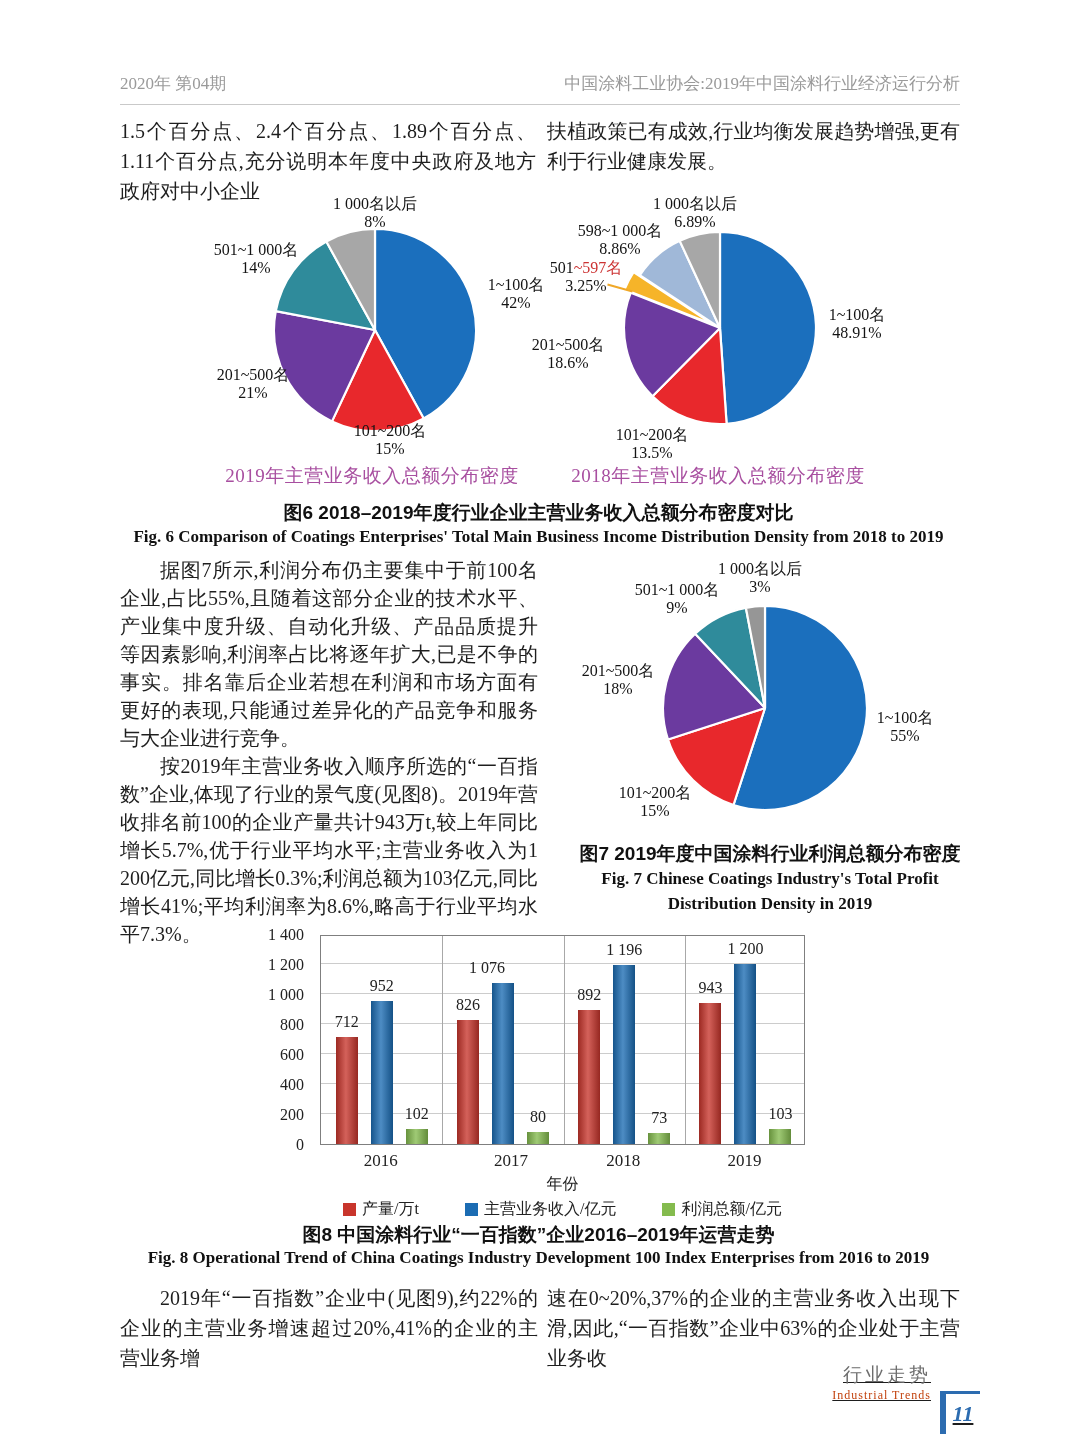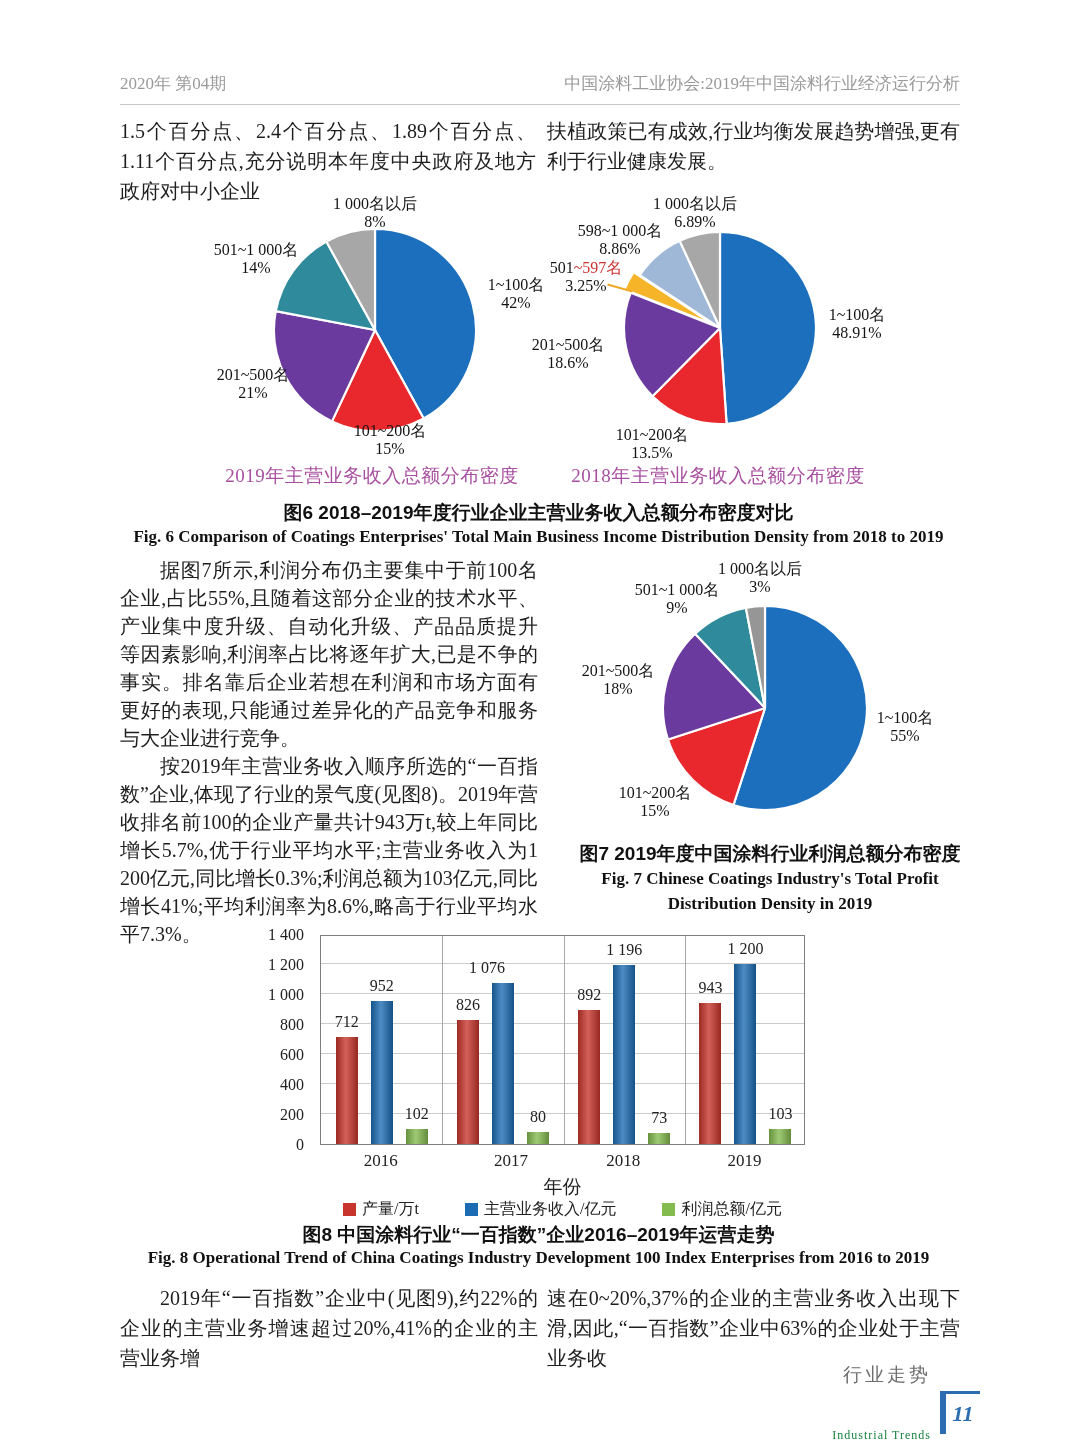--- a/index.html
+++ b/index.html
@@ -50,32 +50,32 @@
 
   #bar-area { position:absolute; left:255px; top:925px; width:570px; height:292px; font-size:16px; color:#222; }
   #bar-plot { position:absolute; left:65px; top:10px; width:485px; height:210px; border:1px solid #7f7f7f; }
   .gridline { position:absolute; left:0; right:0; height:1px; background:#cccccc; }
   .vline { position:absolute; top:0; bottom:0; width:1px; background:#a8a8a8; }
   .bar { position:absolute; bottom:0; width:22px; }
   .bar-label { position:absolute; transform:translateX(-50%); white-space:nowrap; font-size:16px; }
   #bar-ylabels { position:absolute; left:0; top:10px; width:57px; height:210px; }
   .ylab { position:absolute; right:8px; white-space:nowrap; line-height:18px; }
   .xtick { position:absolute; transform:translateX(-50%); top:226px; font-size:17px; }
-  #bar-xlabel { position:absolute; left:65px; top:249px; width:485px; text-align:center; font-size:19px; }
+  #bar-xlabel { position:absolute; left:65px; top:249px; width:485px; text-align:center; font-size:16px; }
   #bar-legend { position:absolute; left:65px; top:274px; width:485px; display:flex; justify-content:center; gap:46px; align-items:center; }
   .legend-item { display:flex; align-items:center; gap:6px; white-space:nowrap; }
   .legend-swatch { width:13px; height:13px; flex:0 0 auto; }
 
   #bottom-left  { position:absolute; left:120px; top:1283px; width:418px; }
   #bottom-right { position:absolute; left:547px; top:1283px; width:413px; }
 
-  .footer { position:absolute; left:820px; top:1358px; width:160px; display:flex; justify-content:flex-end; align-items:flex-start; gap:9px; }
+  .footer { position:absolute; left:820px; top:1358px; width:160px; display:flex; justify-content:flex-end; align-items:flex-start; gap:9px;text-decoration:underline; }
   .footer-text { text-align:right; padding-top:4px; }
   .footer-cn { font-family:"Liberation Sans", sans-serif; font-size:19px; color:#6d6d6d; letter-spacing:3px; }
-  .footer-en { font-size:12px; color:#15803d; letter-spacing:1px;margin-top:40px; }
+  .footer-en { font-size:12px; color:#c2410c; letter-spacing:1px; }
   .page-badge { width:40px; height:43px; border-left:6px solid #2c6cb0; border-top:3px solid #2c6cb0; display:flex; align-items:center; justify-content:center;margin-top:33px; }
   .page-num { font-style:italic; font-weight:bold; font-size:22px; color:#2c6cb0; }
 </style>
 </head>
 <body>
 
 <div class="page">
 
   <div class="header">
     <span>2020年 第04期</span>

